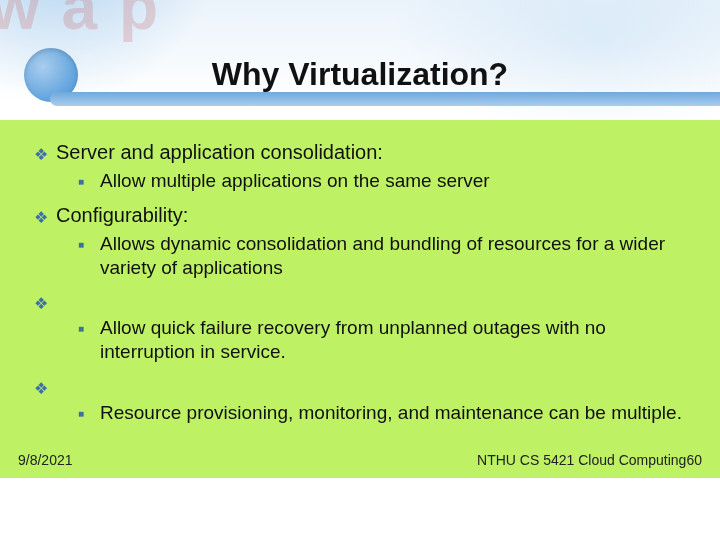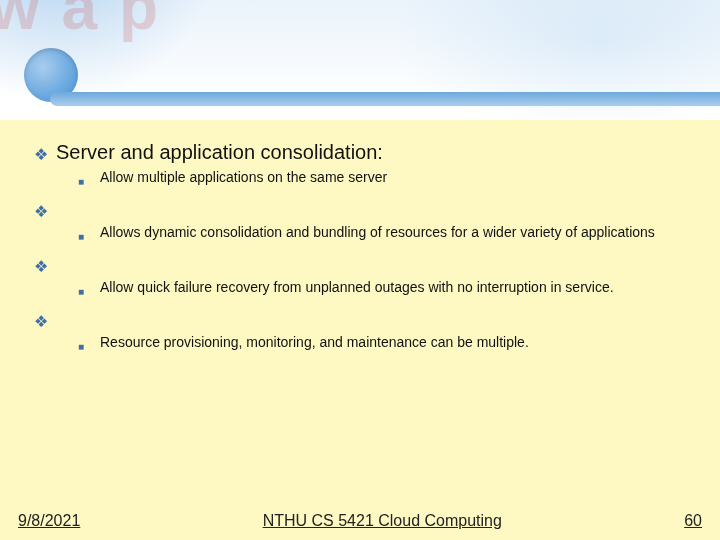--- a/index.html
+++ b/index.html
@@ -1,19 +1,19 @@
 <!DOCTYPE html>
 <html><head>
 <meta charset="utf-8">
 <style>
   * { margin: 0; padding: 0; box-sizing: border-box; }
   html, body { width: 720px; height: 540px; overflow: hidden; font-family: Arial, Helvetica, sans-serif; }
   .slide {
-    width: 720px; height: 540px; position: relative;
-    background: #fef9c3;
+    width: 720px; height: 478px; position: relative;
+    background: #bef264;
   }
   .bg-top {
     position: absolute; top: 0; left: 0; width: 720px; height: 120px;
     background:
       radial-gradient(ellipse 220px 200px at 60px -40px, rgba(90,160,220,0.35), rgba(90,160,220,0) 70%),
       radial-gradient(ellipse 300px 140px at 600px 40px, rgba(120,180,230,0.18), rgba(120,180,230,0) 70%),
       linear-gradient(to bottom, #eaf3fb 0%, #ffffff 85%);
   }
   .bg-logo {
     position: absolute; top: -30px; left: -10px;
@@ -44,53 +44,54 @@
   .lvl1 .bullet-dia {
     width: 16px; flex: 0 0 16px; margin-top: 7px; margin-right: 6px;
     font-size: 16px; color: #3f6fa8; line-height: 1;
   }
   .lvl1 .text { font-size: 20px; line-height: 1.25; }
   .lvl2 { display: flex; align-items: flex-start; margin-top: 4px; margin-left: 44px; }
   .lvl2 .bullet-sq {
     width: 12px; flex: 0 0 12px; margin-top: 8px; margin-right: 10px;
     font-size: 10px; color: #3f6fa8; line-height: 1;
   }
-  .lvl2 .text { font-size: 14px; line-height: 1.25; }
+  .lvl2 .text { font-size: 19px; line-height: 1.25; }
   .footer {
     position: absolute; bottom: 10px; left: 0; width: 720px;
-    display: flex; align-items: center; font-size: 16px; color: #222;
+    display: flex; align-items: center; font-size: 14px; color: #222;
     padding: 0 18px;
-    text-decoration: underline;
   }
   .footer .date { flex: 0 0 auto; }
-  .footer .center { flex: 1 1 auto; text-align: center; }
+  .footer .center { flex: 1 1 auto; text-align: right; }
   .footer .num { flex: 0 0 auto; }
 </style>
 </head>
 <body>
 
 <div class="slide">
   <div class="bg-top"></div>
   <div class="bg-logo">w a p</div>
   <div class="title-cap"></div>
   <div class="title-bar"></div>
+  <div class="title-text">Why Virtualization?</div>
 
   <div class="content">
 
     <div class="lvl1">
       <span class="bullet-dia">❖</span>
       <span class="text">Server and application consolidation:</span>
     </div>
     <div class="lvl2">
       <span class="bullet-sq">■</span>
       <span class="text">Allow multiple applications on the same server</span>
     </div>
 
     <div class="lvl1">
       <span class="bullet-dia">❖</span>
+      <span class="text">Configurability:</span>
     </div>
     <div class="lvl2">
       <span class="bullet-sq">■</span>
       <span class="text">Allows dynamic consolidation and bundling of resources for a wider variety of applications</span>
     </div>
 
     <div class="lvl1">
       <span class="bullet-dia">❖</span>
     </div>
     <div class="lvl2">

